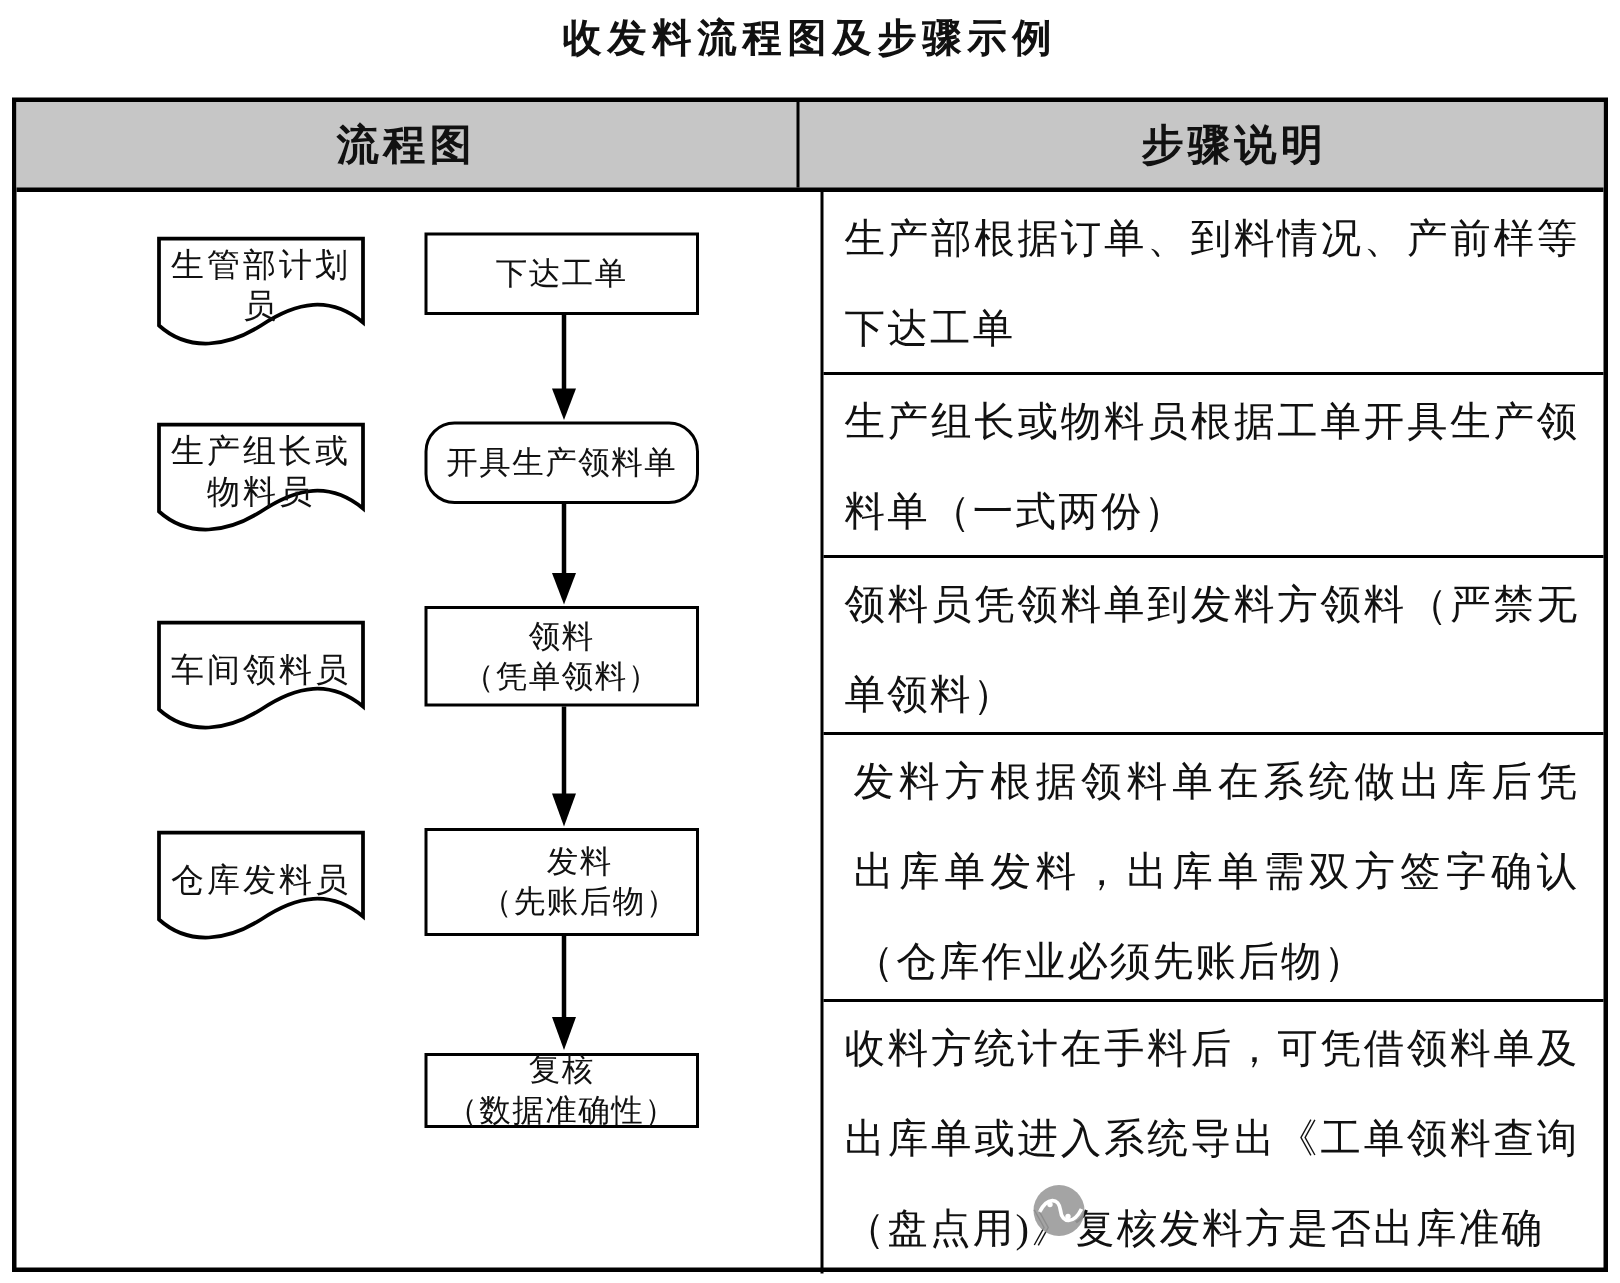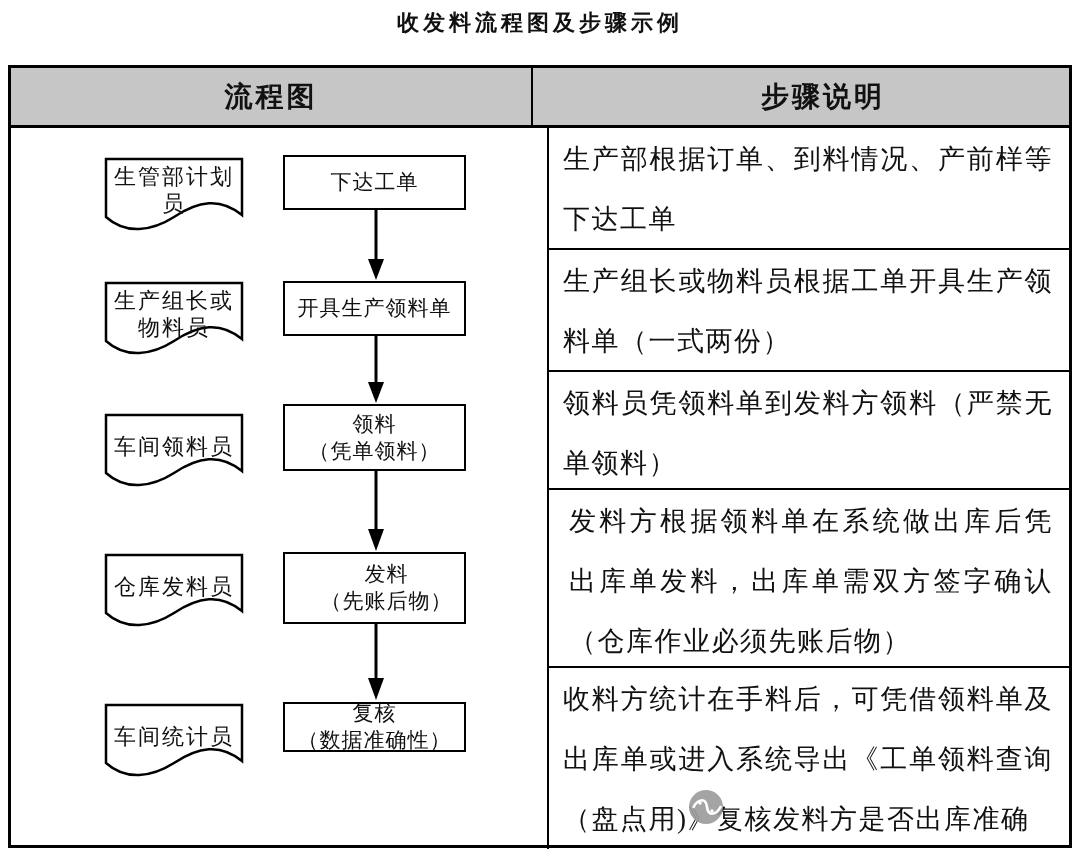--- a/index.html
+++ b/index.html
@@ -7,21 +7,21 @@
   body {
     width: 1080px; height: 855px;
     position: relative;
     font-family: "Liberation Serif", "DejaVu Serif", serif;
     color: #111;
     overflow: hidden;
   }
   .page-title {
     position: absolute; top: 8px; left: 0; width: 100%;
     text-align: center;
-    font-size: 22px; font-weight: bold; letter-spacing: 4px;
+    font-size: 26px; font-weight: bold; letter-spacing: 4px;
   }
   .doc-table {
     position: absolute; left: 8px; top: 65px;
     width: 1064px; height: 783px;
     border: 3px solid #000;
     display: flex; flex-direction: column;
     background: #fff;
   }
   .thead {
     display: flex; height: 60px; flex: 0 0 60px;
@@ -67,21 +67,21 @@
   }
   .proc-box {
     position: absolute; left: 256px; width: 183px;
     border: 2px solid #000; background: #fff;
     display: flex; flex-direction: column;
     align-items: center; justify-content: center;
     text-align: center;
     font-size: 21px; line-height: 27px; letter-spacing: 1px;
   }
   .d1 { top: 29px; }  .b1 { top: 27px; height: 55px; }
-  .d2 { top: 153px; } .b2 { top: 153px; height: 55px; }
+  .d2 { top: 153px; } .b2 { top: 153px; height: 55px; border-radius: 20px; }
   .d3 { top: 285px; } .b3 { top: 276px; height: 67px; }
   .d4 { top: 425px; } .b4 { top: 424px; height: 72px; padding-left: 24px; }
   .d5 { top: 575px; } .b5 { top: 574px; height: 50px; }
   .arrows-layer { position: absolute; inset: 0; pointer-events: none; }
 
   .watermark {
     position: absolute; left: 688px; top: 789px;
     display: flex; align-items: center; gap: 6px;
     color: #ababab;
     font-family: "Liberation Sans", "DejaVu Sans", sans-serif;
@@ -120,26 +120,20 @@
         <svg width="140" height="82" viewBox="0 0 140 82">
           <path d="M2,2 H138 V58 C116,40 94,44 70,60 C48,74 22,78 2,60 Z" fill="#ffffff" stroke="#000000" stroke-width="2.5"></path>
         </svg>
         <div class="doc-label">车间领料员</div>
       </div>
       <div class="doc-shape d4">
         <svg width="140" height="82" viewBox="0 0 140 82">
           <path d="M2,2 H138 V58 C116,40 94,44 70,60 C48,74 22,78 2,60 Z" fill="#ffffff" stroke="#000000" stroke-width="2.5"></path>
         </svg>
         <div class="doc-label">仓库发料员</div>
-      </div>
-      <div class="doc-shape d5">
-        <svg width="140" height="82" viewBox="0 0 140 82">
-          <path d="M2,2 H138 V58 C116,40 94,44 70,60 C48,74 22,78 2,60 Z" fill="#ffffff" stroke="#000000" stroke-width="2.5"></path>
-        </svg>
-        <div class="doc-label">车间统计员</div>
       </div>
 
       <div class="proc-box b1">
         <div>下达工单</div>
         <div></div>
       </div>
       <div class="proc-box b2">
         <div>开具生产领料单</div>
         <div></div>
       </div>

